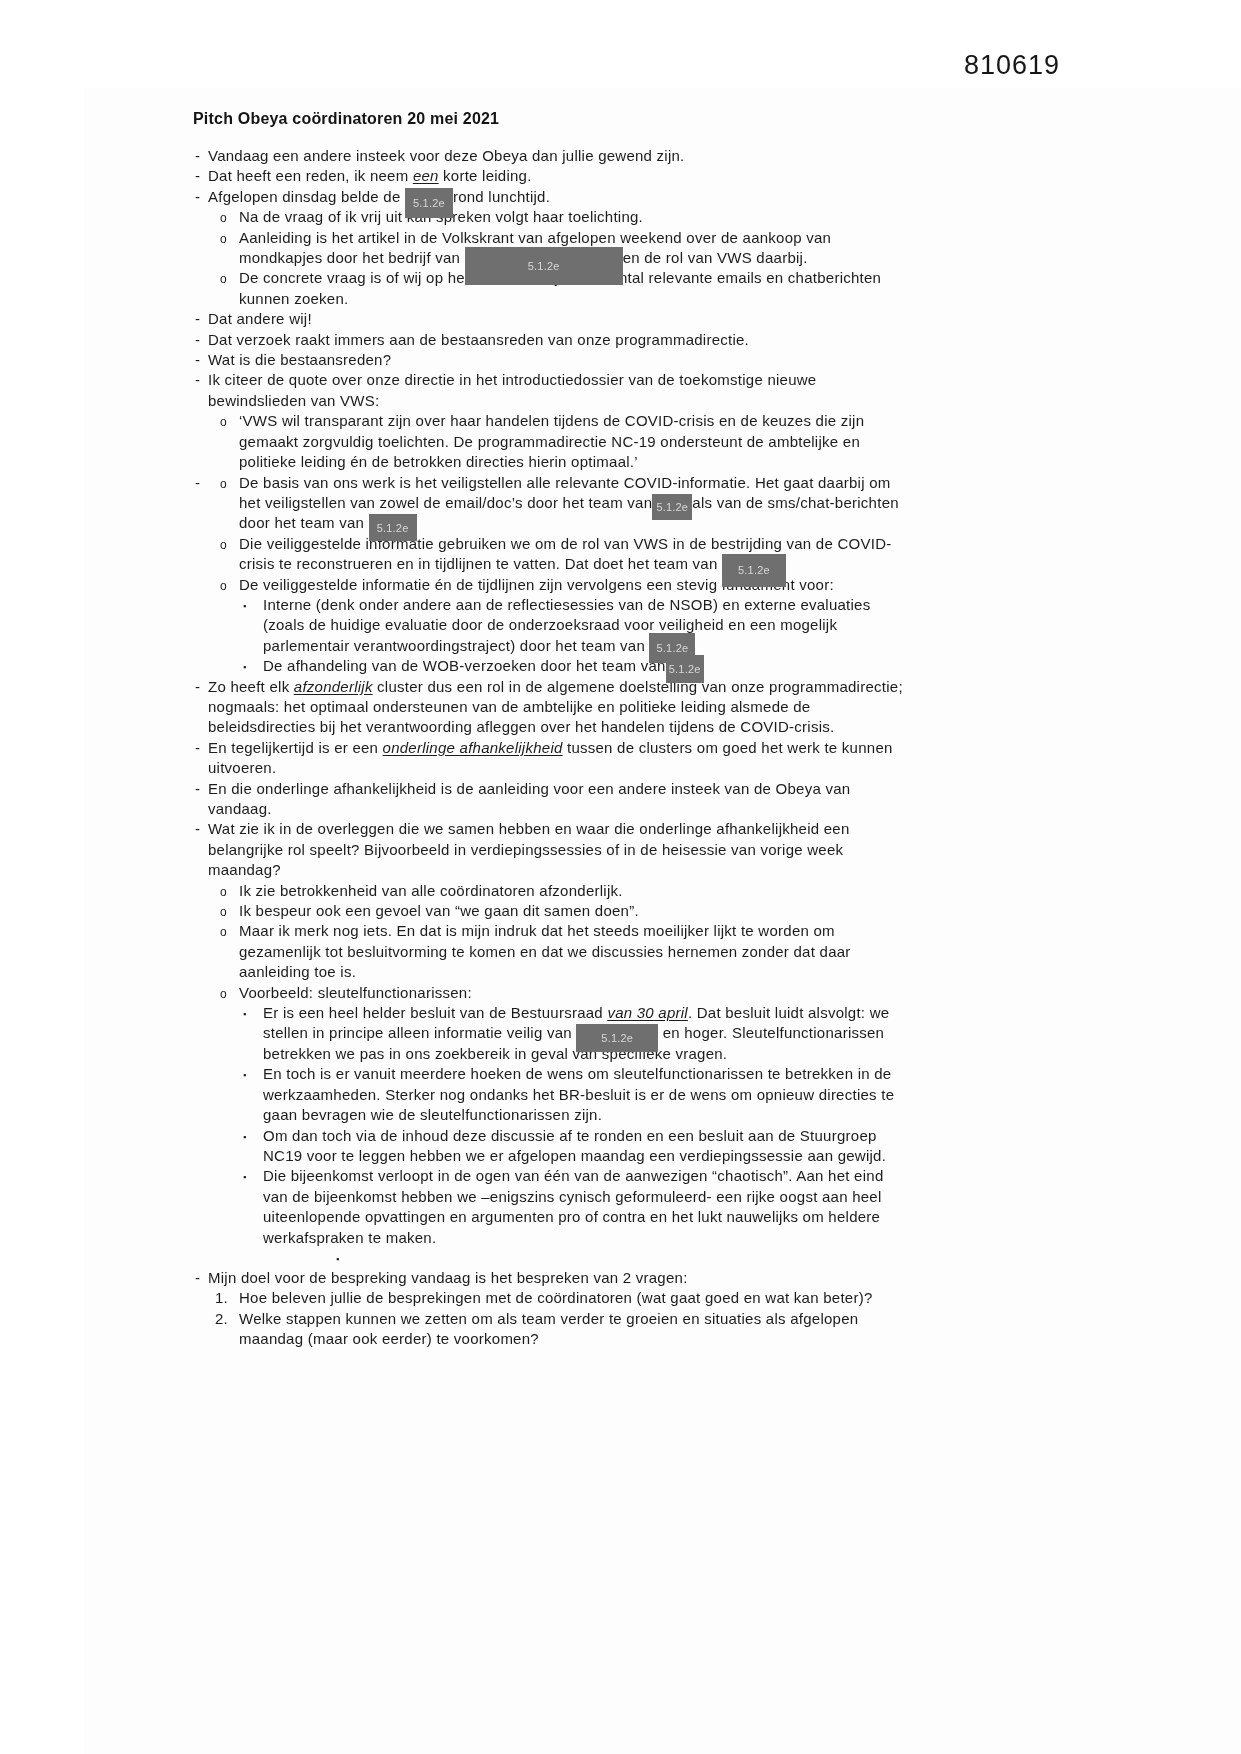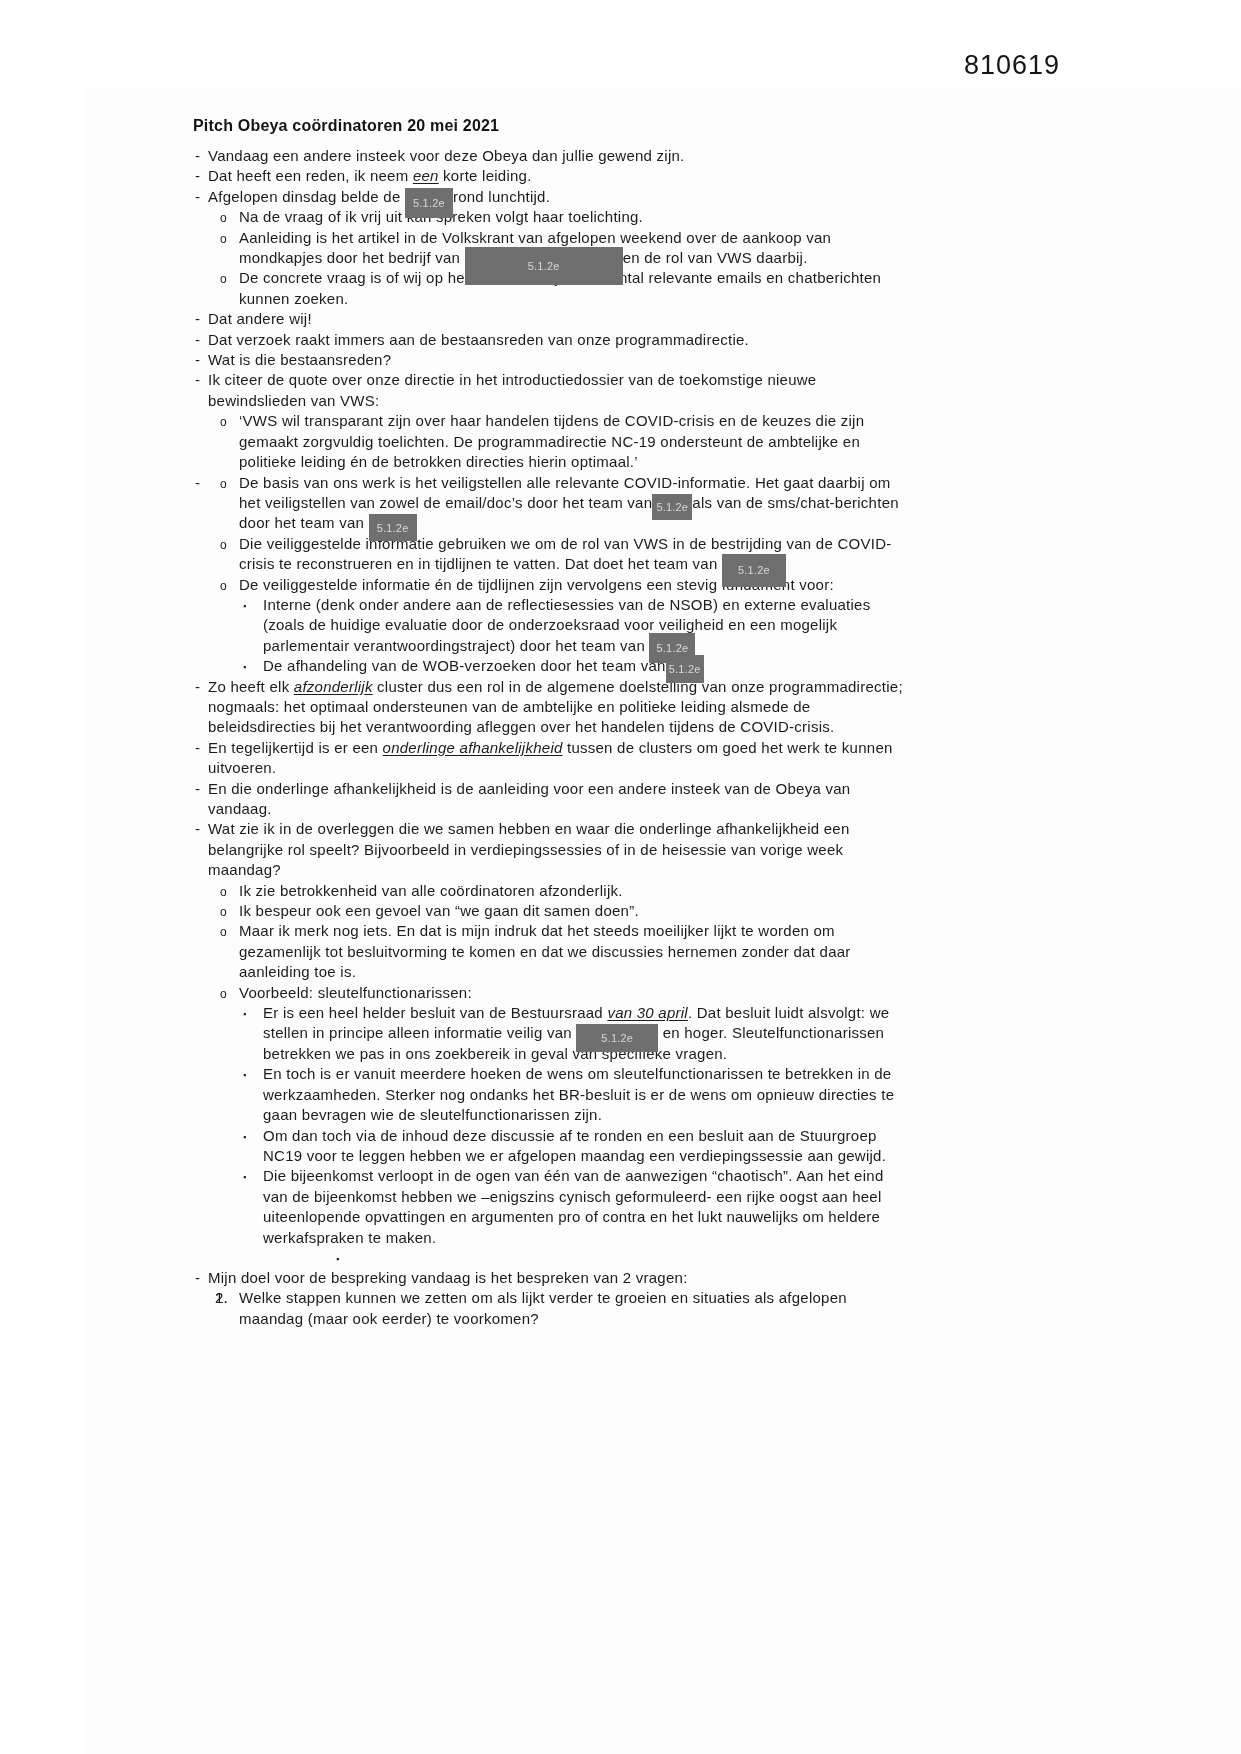--- a/index.html
+++ b/index.html
@@ -1,20 +1,20 @@
 <!DOCTYPE html>
 <html><head>
 <meta charset="utf-8">
 <style>
   html,body{margin:0;padding:0;background:#ffffff;}
   .page{position:relative;width:1241px;height:1754px;background:#ffffff;overflow:hidden;
         font-family:"Liberation Sans","DejaVu Sans",sans-serif;color:#1c1c1c;}
   .scan-tint{position:absolute;left:84px;top:88px;right:0;bottom:0;background:#fdfdfd;}
   .doc-number{position:absolute;left:964px;top:50px;font-size:27px;letter-spacing:1px;color:#161616;}
-  .doc-title{position:absolute;left:193px;top:110px;font-size:16px;font-weight:bold;letter-spacing:0.2px;color:#141414;margin-top:7px;}
+  .doc-title{position:absolute;left:193px;top:110px;font-size:16px;font-weight:bold;letter-spacing:0.2px;color:#141414;}
   .doc-body{position:absolute;left:195px;top:146px;width:716px;font-size:15px;line-height:20.4px;letter-spacing:0.25px;}
   .li{position:relative;}
   .li .marker{position:absolute;top:0;}
   .lvl1{padding-left:13px;}  .lvl1>.marker{left:0;}
   .lvl2{padding-left:44px;}  .lvl2>.marker{left:25px;font-size:12px;top:1px;}
   .lvl3{padding-left:68px;}  .lvl3>.marker{left:48px;font-size:9px;top:1px;}
   .lvln{padding-left:44px;}  .lvln>.marker{left:20px;}
   .deep{padding-left:150px;min-height:20px;} .deep>.marker{left:141px;}
   .u{text-decoration:underline;text-underline-offset:2px;font-style:italic;}
   .redact{display:inline-block;position:relative;width:var(--w);height:15px;vertical-align:text-bottom;}
@@ -54,16 +54,16 @@
       <div class="li lvl2"><span class="marker">o</span><span class="content"><span>Ik zie betrokkenheid van alle coördinatoren afzonderlijk.</span></span></div>
       <div class="li lvl2"><span class="marker">o</span><span class="content"><span>Ik bespeur ook een gevoel van “we gaan dit samen doen”.</span></span></div>
       <div class="li lvl2"><span class="marker">o</span><span class="content"><span>Maar ik merk nog iets. En dat is mijn indruk dat het steeds moeilijker lijkt te worden om gezamenlijk tot besluitvorming te komen en dat we discussies hernemen zonder dat daar aanleiding toe is.</span></span></div>
       <div class="li lvl2"><span class="marker">o</span><span class="content"><span>Voorbeeld: sleutelfunctionarissen:</span></span></div>
       <div class="li lvl3"><span class="marker">▪</span><span class="content"><span>Er is een heel helder besluit van de Bestuursraad </span><span class="u">van 30 april</span><span>. Dat besluit luidt alsvolgt: we stellen in principe alleen informatie veilig van </span><span class="redact" style="--w: 82px;"><i style="--h: 28px; --dy: -2px; background: rgb(111, 111, 111); color: rgb(216, 216, 216);">5.1.2e</i></span><span> en hoger. Sleutelfunctionarissen betrekken we pas in ons zoekbereik in geval van specifieke vragen.</span></span></div>
       <div class="li lvl3"><span class="marker">▪</span><span class="content"><span>En toch is er vanuit meerdere hoeken de wens om sleutelfunctionarissen te betrekken in de werkzaamheden. Sterker nog ondanks het BR-besluit is er de wens om opnieuw directies te gaan bevragen wie de sleutelfunctionarissen zijn.</span></span></div>
       <div class="li lvl3"><span class="marker">▪</span><span class="content"><span>Om dan toch via de inhoud deze discussie af te ronden en een besluit aan de Stuurgroep NC19 voor te leggen hebben we er afgelopen maandag een verdiepingssessie aan gewijd.</span></span></div>
       <div class="li lvl3"><span class="marker">▪</span><span class="content"><span>Die bijeenkomst verloopt in de ogen van één van de aanwezigen “chaotisch”. Aan het eind van de bijeenkomst hebben we –enigszins cynisch geformuleerd- een rijke oogst aan heel uiteenlopende opvattingen en argumenten pro of contra en het lukt nauwelijks om heldere werkafspraken te maken.</span></span></div>
       <div class="li lvl3 deep"><span class="marker">▪</span><span class="content"></span></div>
       <div class="li lvl1"><span class="marker">-</span><span class="content"><span>Mijn doel voor de bespreking vandaag is het bespreken van 2 vragen:</span></span></div>
-      <div class="li lvln"><span class="marker">1.</span></div>
-      <div class="li lvln"><span class="marker">2.</span><span class="content"><span>Welke stappen kunnen we zetten om als lijkt verder te  groeien en situaties als afgelopen maandag (maar ook eerder) te voorkomen?</span></span></div>
+      <div class="li lvln"><span class="marker">1.</span><span class="content"><span>Hoe beleven jullie de besprekingen met de coördinatoren (wat gaat goed en wat kan beter)?</span></span></div>
+      <div class="li lvln"><span class="marker">2.</span><span class="content"><span>Welke stappen kunnen we zetten om als team verder te  groeien en situaties als afgelopen maandag (maar ook eerder) te voorkomen?</span></span></div>
     </div>
 </div>
 
 </body></html>

